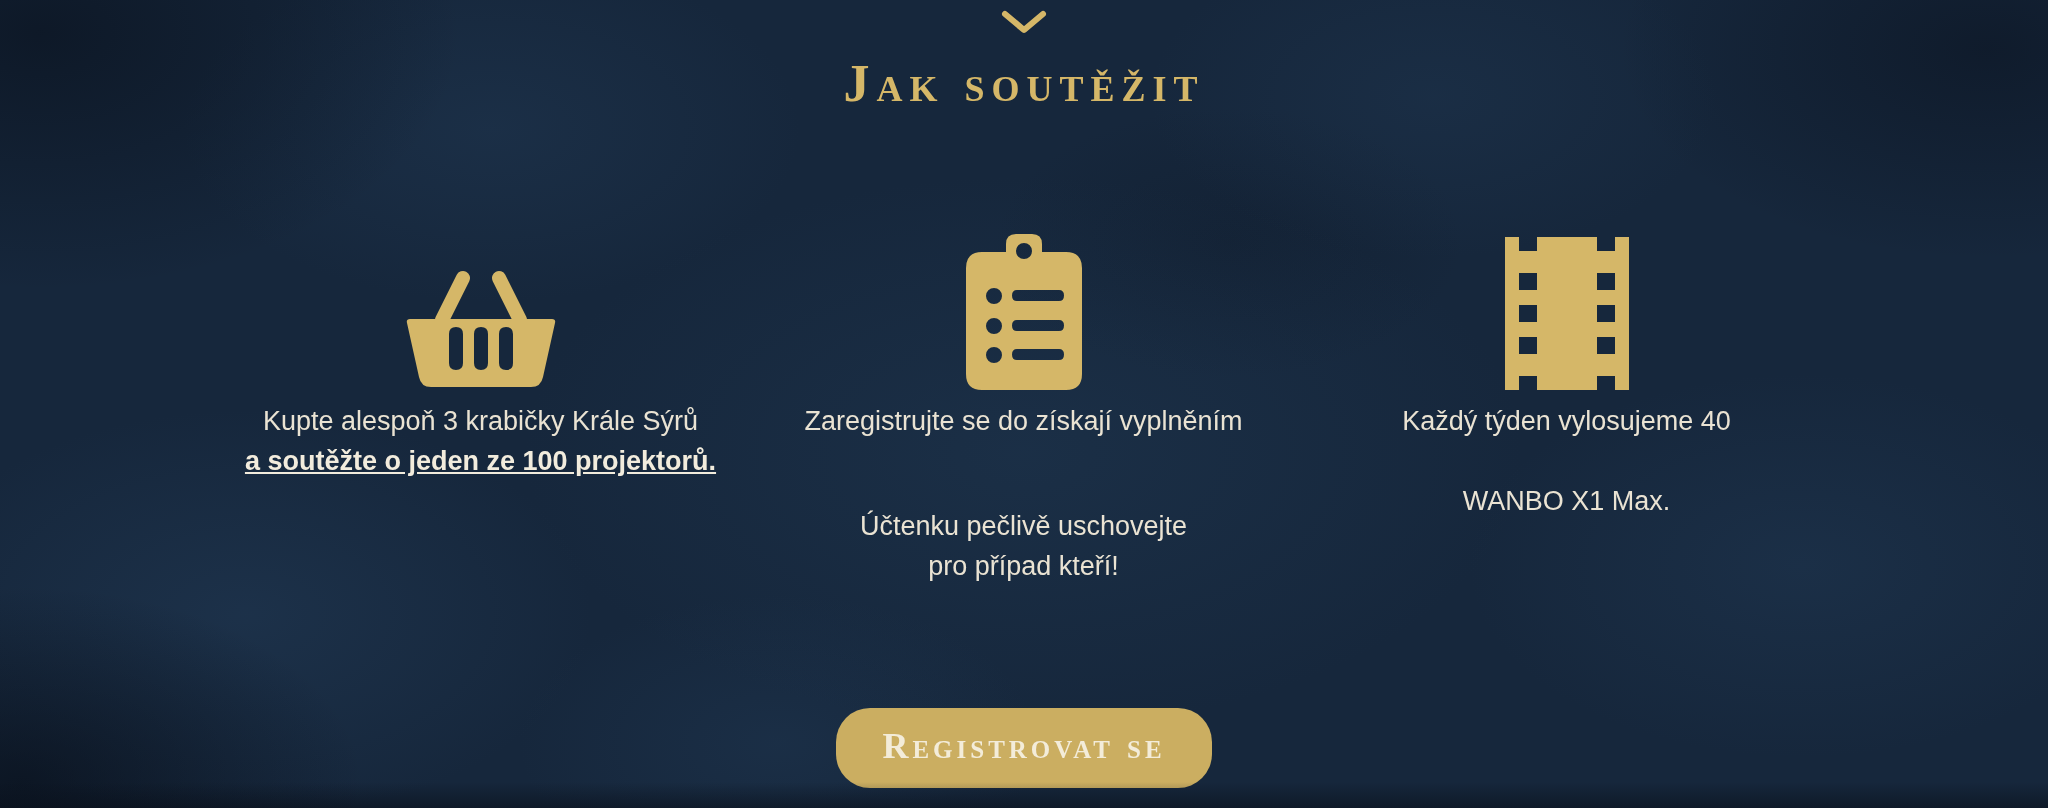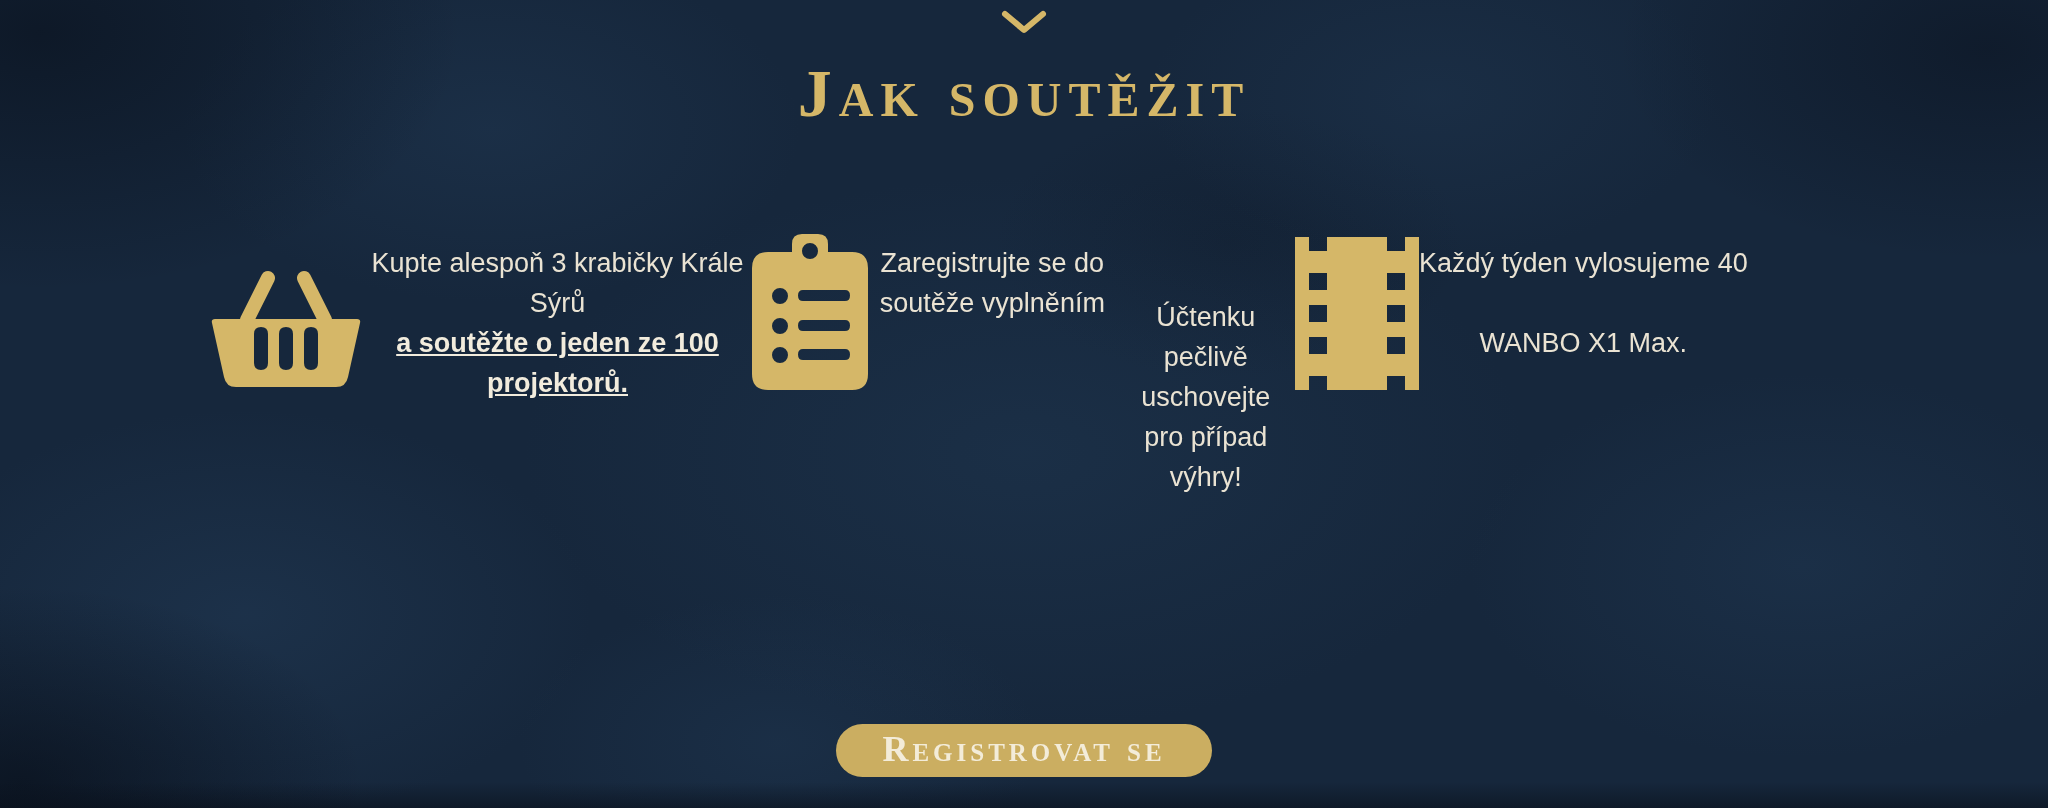--- a/index.html
+++ b/index.html
@@ -36,51 +36,50 @@
   .hero{position:relative;width:2048px;height:808px;}
 
   .scroll-cue{position:absolute;top:10px;left:50%;transform:translateX(-50%);color:var(--gold);line-height:0;cursor:pointer;}
 
   .title{
     position:absolute;top:54px;left:0;width:100%;
     text-align:center;
     font-family:"Liberation Serif", serif;
     font-variant:small-caps;
     font-weight:700;
-    font-size:68px;
+    font-size:52px;
     letter-spacing:7px;
     color:var(--gold);
   }
 
   .steps{
     position:absolute;top:232px;left:50%;transform:translateX(-50%);
     width:1630px;display:flex;
   }
-  .step{width:543px;display:flex;flex-direction:row;text-align:center;}
+  .step{width:543px;display:flex;flex-direction:column;text-align:center;}
   .icon-box{height:158px;display:flex;align-items:flex-end;justify-content:center;color:var(--gold);line-height:0;}
   .step p{margin:11px 0 0 0;font-size:27px;line-height:40px;color:var(--text-cream);}
   .step p.second{margin-top:65px;}
   .step .b{font-weight:700;color:var(--bold-cream);text-decoration:underline;}
   .rules-link{color:var(--text-cream);text-decoration:underline;text-decoration-thickness:2px;text-underline-offset:6px;cursor:pointer;}
 
   .cta{
     position:absolute;top:708px;left:50%;transform:translateX(-50%);
-    width:376px;height:53px;
+    width:376px;height:80px;
     background:var(--button-gold);
     border:none;border-radius:34px;
     display:flex;align-items:center;justify-content:center;
     font-family:"Liberation Serif", serif;
     font-variant:small-caps;
     font-weight:700;
     font-size:36px;
     letter-spacing:4px;
     color:var(--button-text);
     cursor:pointer;
     padding-bottom:4px;
-    margin-top:16px;
   }
 </style>
 </head>
 <body>
 
 <div class="hero">
 
   <div class="scroll-cue">
     <svg width="46" height="26" viewBox="0 0 46 26" fill="none">
       <polyline points="4,4 23,20 42,4" stroke="currentColor" stroke-width="6" stroke-linecap="round" stroke-linejoin="round"></polyline>
@@ -116,25 +115,25 @@
             M66,17 A8,8 0 1 0 50,17 A8,8 0 1 0 66,17 Z
             M36,62 A8,8 0 1 0 20,62 A8,8 0 1 0 36,62 Z
             M36,92 A8,8 0 1 0 20,92 A8,8 0 1 0 36,92 Z
             M36,121 A8,8 0 1 0 20,121 A8,8 0 1 0 36,121 Z
             M51,56 H93 Q98,56 98,61.5 Q98,67 93,67 H51 Q46,67 46,61.5 Q46,56 51,56 Z
             M51,86 H93 Q98,86 98,91.5 Q98,97 93,97 H51 Q46,97 46,91.5 Q46,86 51,86 Z
             M51,115 H93 Q98,115 98,120.5 Q98,126 93,126 H51 Q46,126 46,120.5 Q46,115 51,115 Z"></path>
         </svg>
       </div>
       <p>
-        <span>Zaregistrujte se do soutěže vyplněním</span><br>
+        <span>Zaregistrujte se do získají vyplněním</span><br>
       </p>
       <p class="second">
         <span>Účtenku pečlivě uschovejte</span><br>
-        <span>pro případ výhry!</span>
+        <span>pro případ kteří!</span>
       </p>
     </div>
 
     <div class="step">
       <div class="icon-box">
         <svg width="124" height="153" viewBox="0 0 124 153">
           <path fill-rule="evenodd" fill="currentColor" d="
             M0,0 H124 V153 H0 Z
             M14,0 h18 v14 h-18 Z  M92,0 h18 v14 h-18 Z
             M14,36 h18 v17 h-18 Z M92,36 h18 v17 h-18 Z

